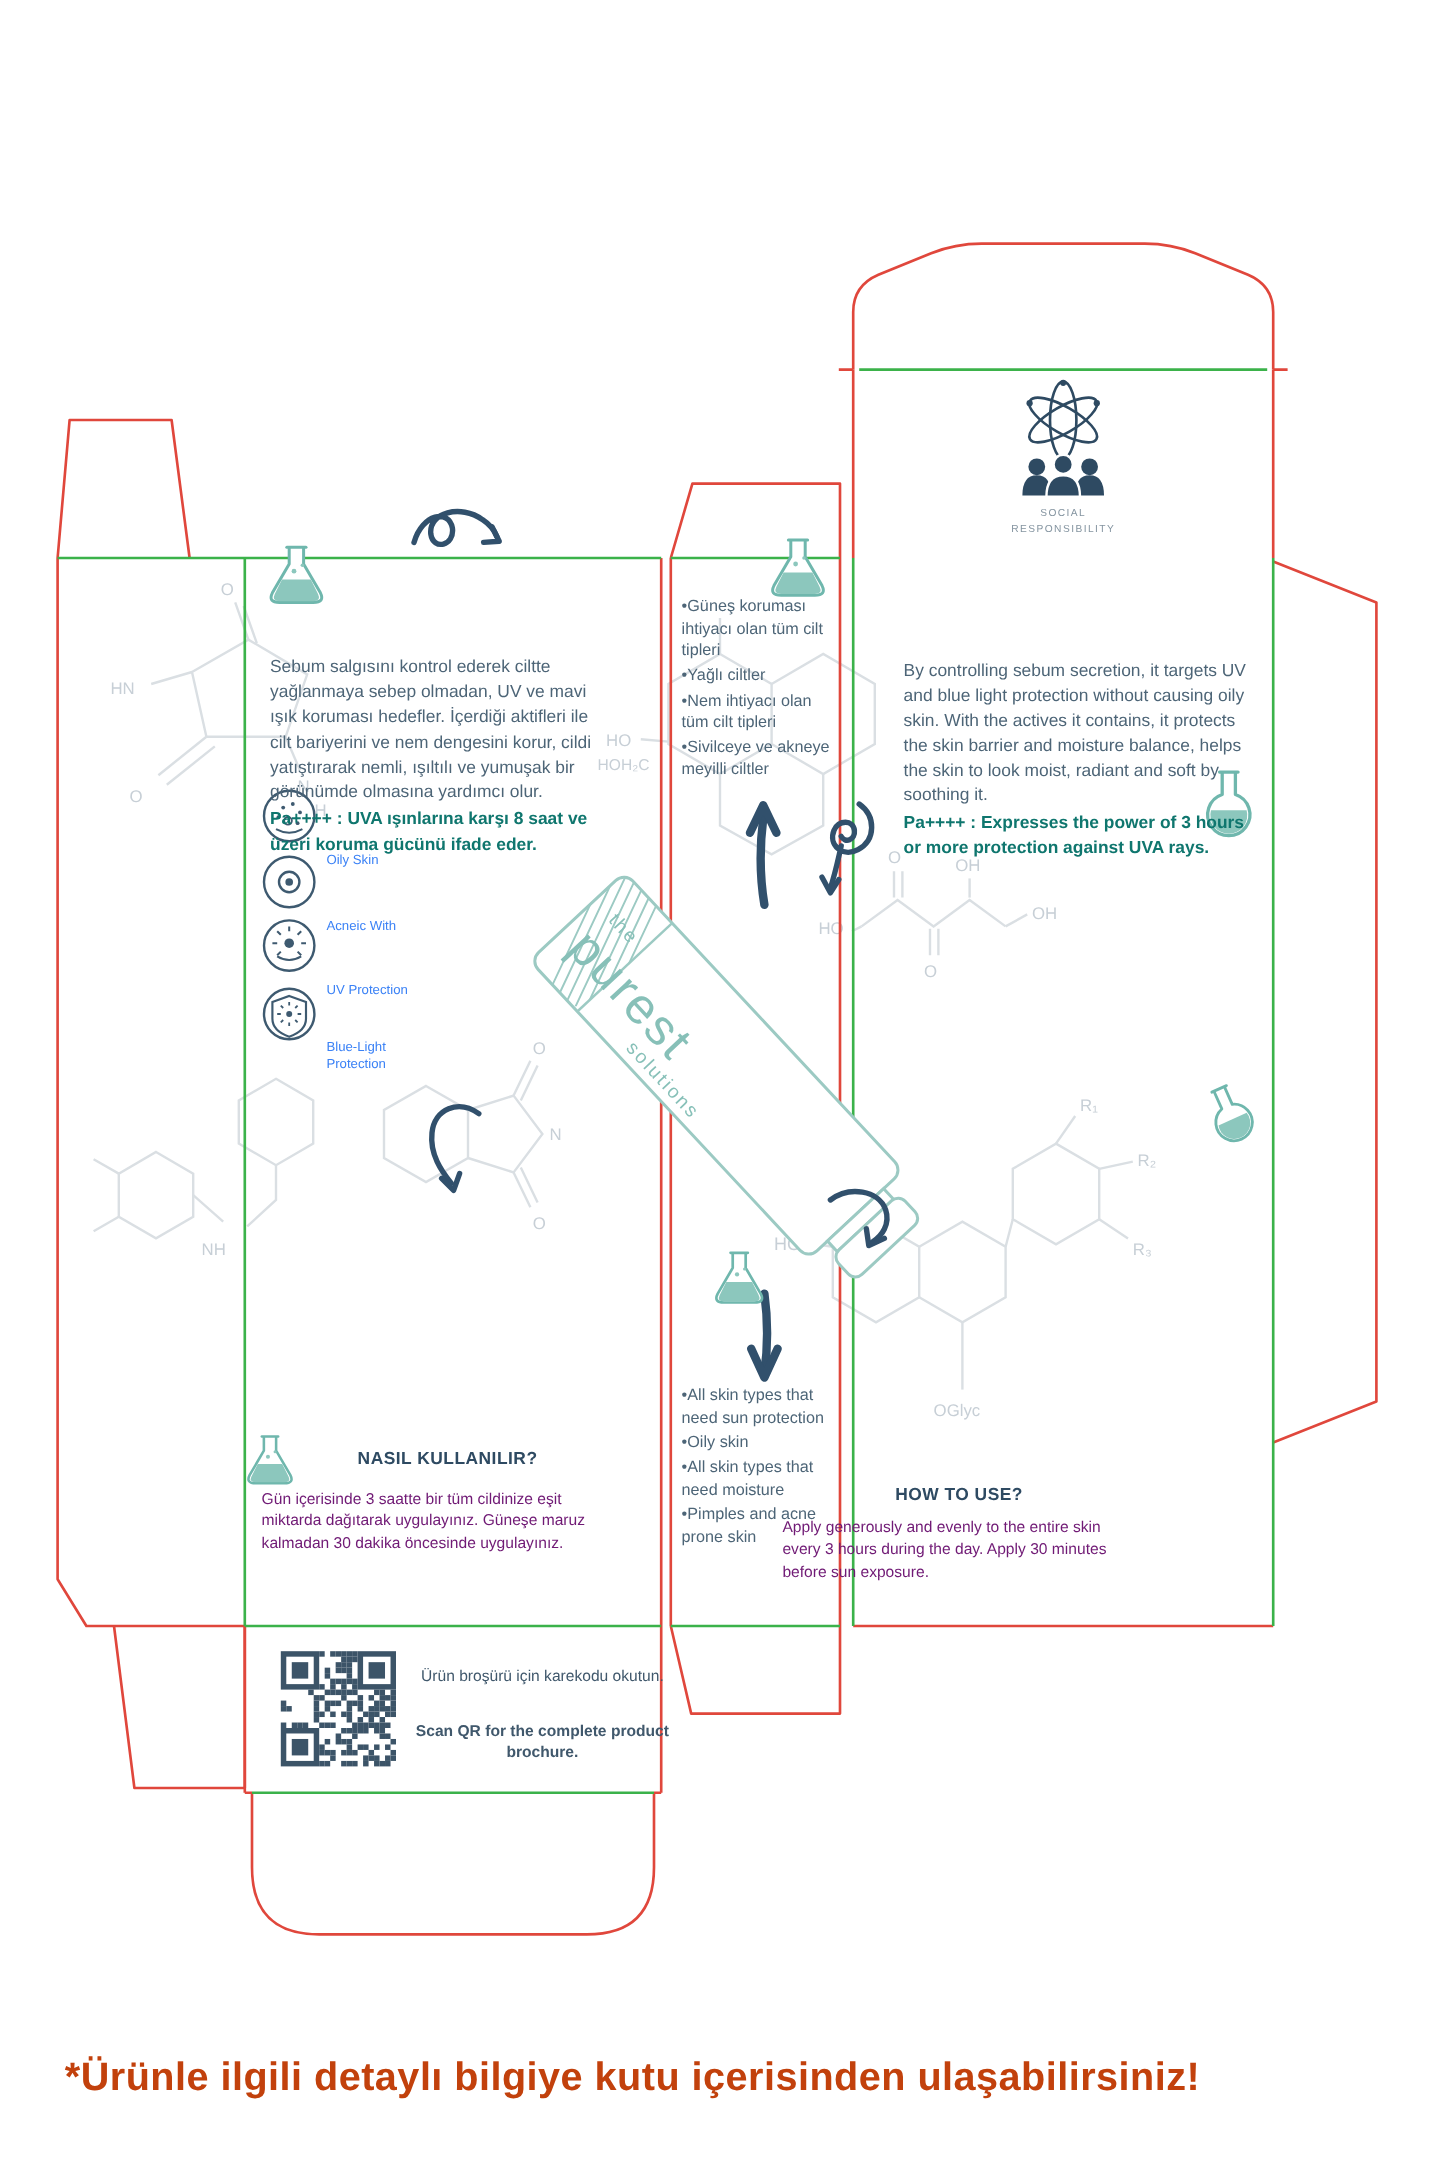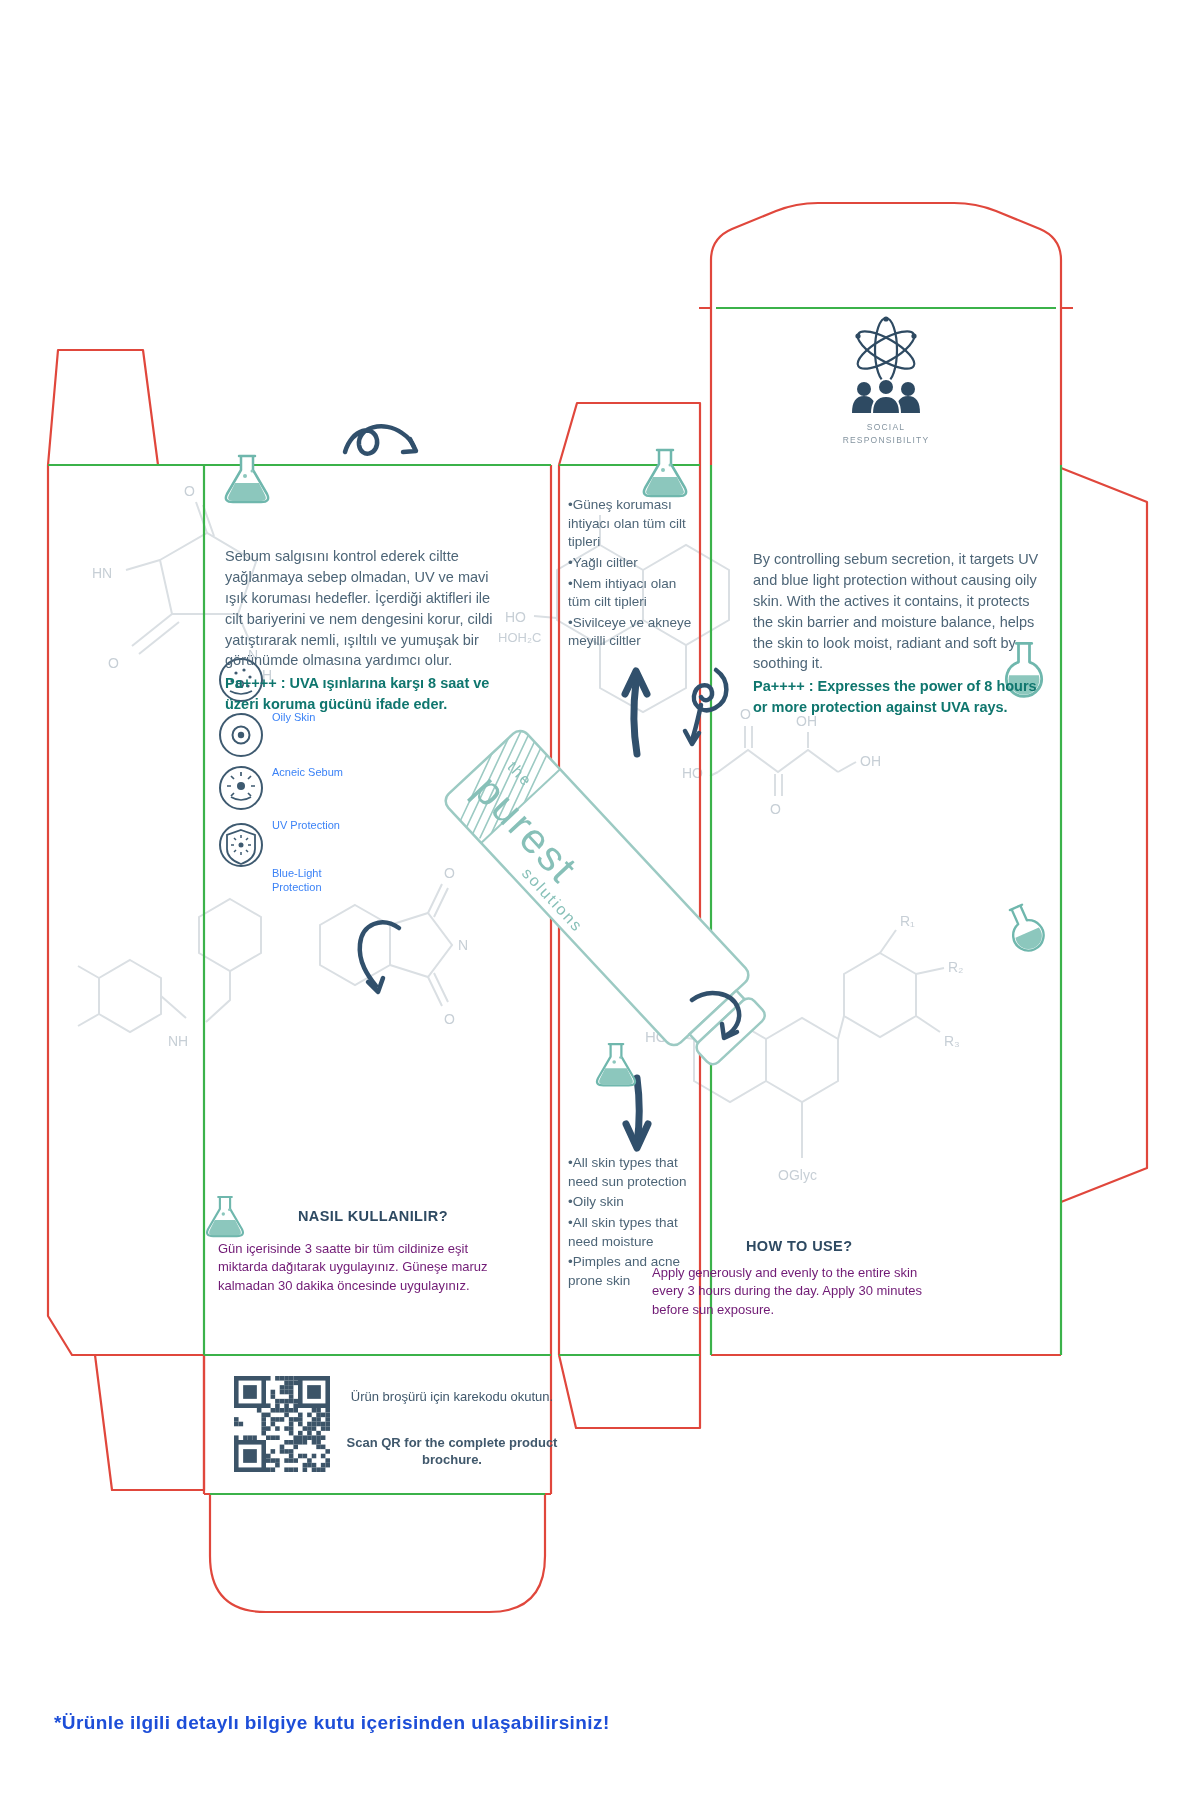--- a/index.html
+++ b/index.html
@@ -11,22 +11,22 @@
   .t strong{display:block;margin-top:2px;color:#0f766e;}
   .bullets{position:absolute;width:132px;font-size:13.5px;line-height:1.38;color:#4d6577;}
   .bullets div{margin-bottom:2px;}
   .icon-label{position:absolute;left:272px;width:118px;font-size:11px;color:#3b82f6;line-height:1.25;margin-top:38px;}
   .sec-title{position:absolute;font-size:14.5px;font-weight:bold;color:#2e4a62;letter-spacing:.4px;margin-left:44px;}
   .sec-text{position:absolute;font-size:13px;line-height:1.42;color:#701a75;}
   .qr-cap{position:absolute;left:346px;top:1388px;width:212px;text-align:center;font-size:13px;line-height:1.35;color:#40586c;}
   .qr-cap .en{margin-top:28px;font-weight:bold;}
   .social-label{position:absolute;left:806px;top:421px;width:160px;text-align:center;
                 font-size:8.5px;letter-spacing:1.2px;color:#8494a0;line-height:1.5;}
-  .tagline{position:absolute;left:54px;top:1712px;font-size:19px;font-weight:bold;
-           color:#1d4ed8;letter-spacing:.4px;white-space:nowrap;}
+  .tagline{position:absolute;left:54px;top:1712px;font-size:33px;font-weight:bold;
+           color:#c2410c;letter-spacing:.4px;white-space:nowrap;}
 </style>
 </head>
 <body>
 
 <div class="canvas">
 
 <svg class="art" width="1200" height="1800" viewBox="0 0 1200 1800">
   <defs>
     <g id="flaskE">
       <path d="M -6,-20 L -6,-6 L -20,18 Q -24,26 -14,26 L 14,26 Q 24,26 20,18 L 6,-6 L 6,-20" fill="#fff" stroke="#6fb7ad" stroke-width="2.5" stroke-linejoin="round"></path>
@@ -383,34 +383,34 @@
   <div>SOCIAL</div>
   <div>RESPONSIBILITY</div>
 </div>
 
 <div class="t" style="left:225px;top:546px;width:278px;">
   <span>Sebum salgısını kontrol ederek ciltte yağlanmaya sebep olmadan, UV ve mavi ışık koruması hedefler. İçerdiği aktifleri ile cilt bariyerini ve nem dengesini korur, cildi yatıştırarak nemli, ışıltılı ve yumuşak bir görünümde olmasına yardımcı olur.</span>
   <strong>Pa++++ : UVA ışınlarına karşı 8 saat ve üzeri koruma gücünü ifade eder.</strong>
 </div>
 
 <div class="icon-label" style="top:673px;">Oily Skin</div>
-<div class="icon-label" style="top:728px;">Acneic Sebum</div>
+<div class="icon-label" style="top:728px;">Acneic With</div>
 <div class="icon-label" style="top:781px;">UV Protection</div>
 <div class="icon-label" style="top:829px;width:82px;">Blue-Light Protection</div>
 
 <div class="bullets" style="left:568px;top:496px;">
   <div>•Güneş koruması ihtiyacı olan tüm cilt tipleri</div>
   <div>•Yağlı ciltler</div>
   <div>•Nem ihtiyacı olan tüm cilt tipleri</div>
   <div>•Sivilceye ve akneye meyilli ciltler</div>
 </div>
 
 <div class="t" style="left:753px;top:549px;width:292px;">
   <span>By controlling sebum secretion, it targets UV and blue light protection without causing oily skin. With the actives it contains, it protects the skin barrier and moisture balance, helps the skin to look moist, radiant and soft by soothing it.</span>
-  <strong>Pa++++ : Expresses the power of 8 hours or more protection against UVA rays.</strong>
+  <strong>Pa++++ : Expresses the power of 3 hours or more protection against UVA rays.</strong>
 </div>
 
 <div class="bullets" style="left:568px;top:1154px;">
   <div>•All skin types that need sun protection</div>
   <div>•Oily skin</div>
   <div>•All skin types that need moisture</div>
   <div>•Pimples and acne prone skin</div>
 </div>
 
 <div class="sec-title" style="left:254px;top:1208px;">NASIL KULLANILIR?</div>

